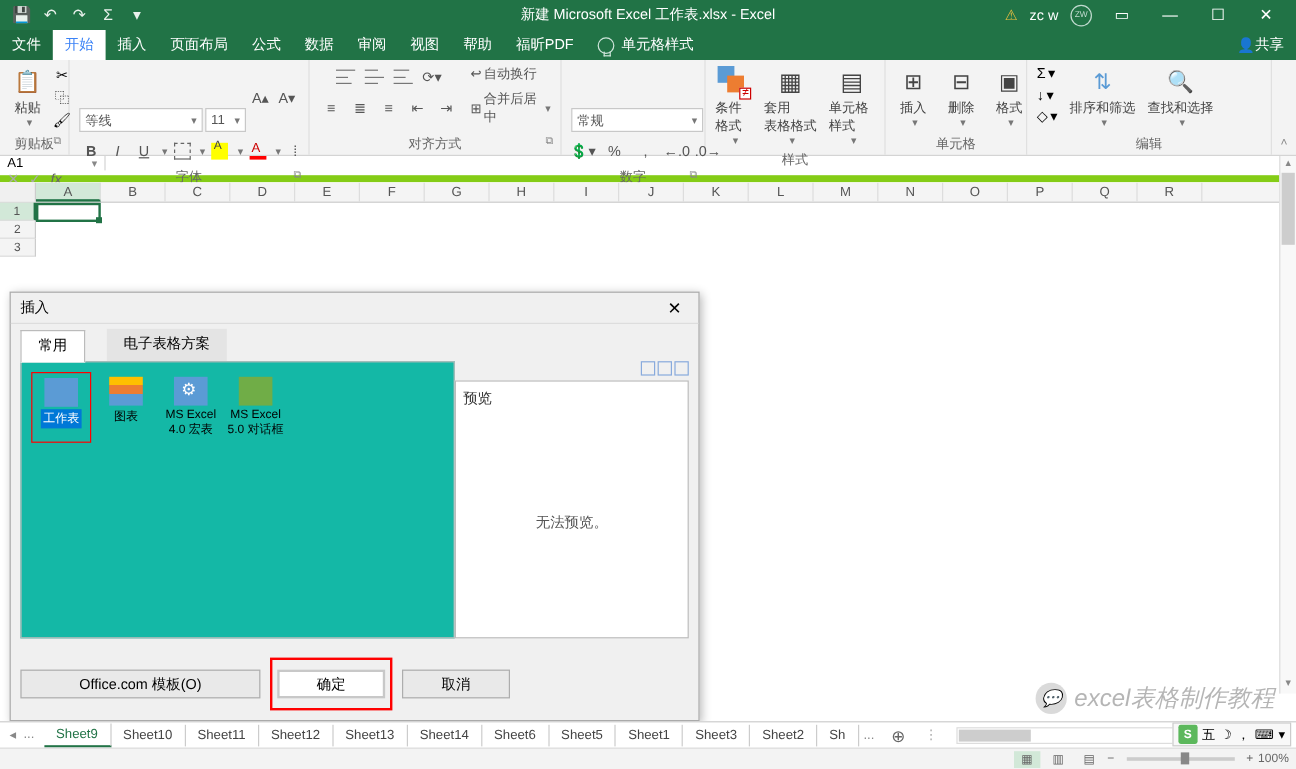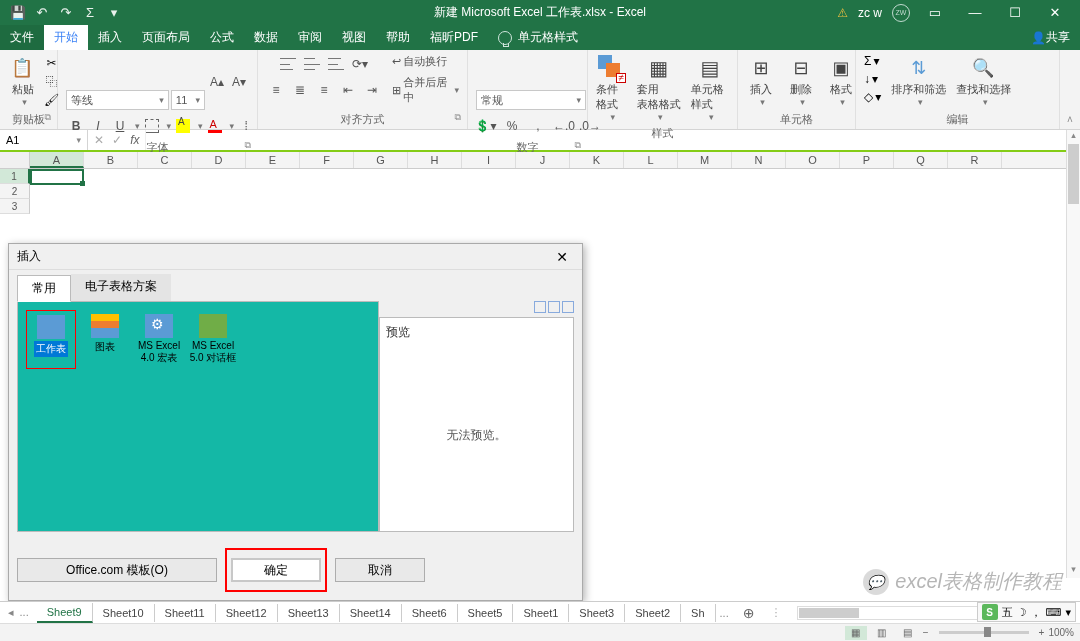--- a/index.html
+++ b/index.html
@@ -43,21 +43,21 @@
 .fontcolor { width:14px; height:3px; background:#ff0000; display:inline-block; position:relative; }
 .fontcolor::before{content:'A'; position:absolute; top:-12px; left:2px; font-size:11px; color:#c00;}
 .align-box{width:16px; height:12px; display:flex; flex-direction:column; justify-content:space-between;}
 .align-box span{display:block; height:1px; background:#777;}
 .cf-ico{width:26px;height:26px;position:relative;}
 .cf-ico .a{position:absolute;width:14px;height:14px;background:#5b9bd5;top:0;left:0;}
 .cf-ico .b{position:absolute;width:14px;height:14px;background:#ed7d31;top:8px;left:8px;}
 .cf-ico .ne{position:absolute;right:-2px;bottom:-2px;font-size:10px;background:#fff;color:#c00;border:1px solid #c00;width:10px;height:10px;line-height:8px;text-align:center;}
 
 
-.fxbar { height: 22px; display: flex; border-bottom: 2px solid #84cc16; }
+.fxbar { height: 22px; display: flex; border-bottom: 6px solid #84cc16; flex-direction: column; }
 .namebox { width: 88px; border-right: 1px solid #d4d4d4; display: flex; align-items: center; padding: 0 6px; font-size: 11px; }
 .namebox .dd { margin-left:auto; color:#888; font-size:9px;}
 .fxbtns { display: flex; align-items: center; padding: 0 6px; gap: 8px; color: #aaa; border-right: 1px solid #eee; }
 .fxinput { flex: 1; padding: 0 6px; }
 
 
 .grid-area { position: relative; height: 449px; background: #fff; overflow:hidden;}
 .colheaders { display: flex; border-bottom: 1px solid #ccc; height: 17px; background: #f4f4f4; }
 .rowheader-corner { width: 30px; border-right: 1px solid #ccc; background:#f0f0f0; }
 .colh { border-right: 1px solid #ddd; text-align: center; font-size: 11px; color: #555; line-height: 17px; }
@@ -67,21 +67,21 @@
 .rowh { height: 15px; border-bottom: 1px solid #ddd; border-right: 1px solid #ccc; text-align: center; font-size: 10px; color: #555; line-height: 15px; }
 .rowh.active { background: #d2e8d8; border-right: 2px solid #217346; }
 .cells { flex: 1; position: relative; }
 .active-cell { position: absolute; top: 0; left: 0; width: 54px; height: 16px; border: 2px solid #217346; }
 .active-cell::after { content: ''; position: absolute; right: -3px; bottom: -3px; width: 5px; height: 5px; background: #217346; }
 
 
 .dialog { position: absolute; top: 243px; left: 8px; width: 575px; height: 358px; background: #f0f0f0; border: 1px solid #aaa; box-shadow: 2px 2px 8px rgba(0,0,0,0.3); display: flex; flex-direction: column; }
 .dlg-title { height: 26px; display: flex; align-items: center; padding: 0 8px; font-size: 12px; border-bottom: 1px solid #ddd;}
 .dlg-close { margin-left: auto; font-size: 14px; padding: 0 6px; }
-.dlg-tabs { display: flex; padding: 4px 8px 0; gap: 0px; font-size: 12px; }
+.dlg-tabs { display: flex; padding: 4px 8px 0; gap: 18px; font-size: 12px; }
 .dlg-tab { padding: 4px 14px; background: #e4e4e4; }
 .dlg-tab.active { background: #fff; border: 1px solid #bbb; border-bottom: 1px solid #fff; position: relative; top: 1px; }
 .dlg-body { flex: 1; display: flex; padding: 0 8px 8px; gap: 0;}
 .dlg-left { flex: 1; background: #14b8a6; border: 1px solid #bbb; display:flex; flex-wrap:wrap; align-content:flex-start; padding:8px; gap:4px;}
 .tmpl-item { width: 50px; display: flex; flex-direction: column; align-items: center; font-size: 10px; text-align:center; padding:4px 0;}
 .tmpl-item .tico { width: 28px; height: 24px; background: #5b9bd5; margin-bottom: 2px; position:relative;}
 .tmpl-item.sel { border: 1px solid red; }
 .tmpl-item.sel .tlbl { background:#0078d7; color:#fff; padding:1px 2px;}
 .tico.chart { background: linear-gradient(to top, #5b9bd5 40%, #ed7d31 40% 70%, #ffc000 70%); }
 .tico.macro::before { content:'⚙'; position:absolute; top:2px; left:6px; font-size:14px; color:#fff;}

